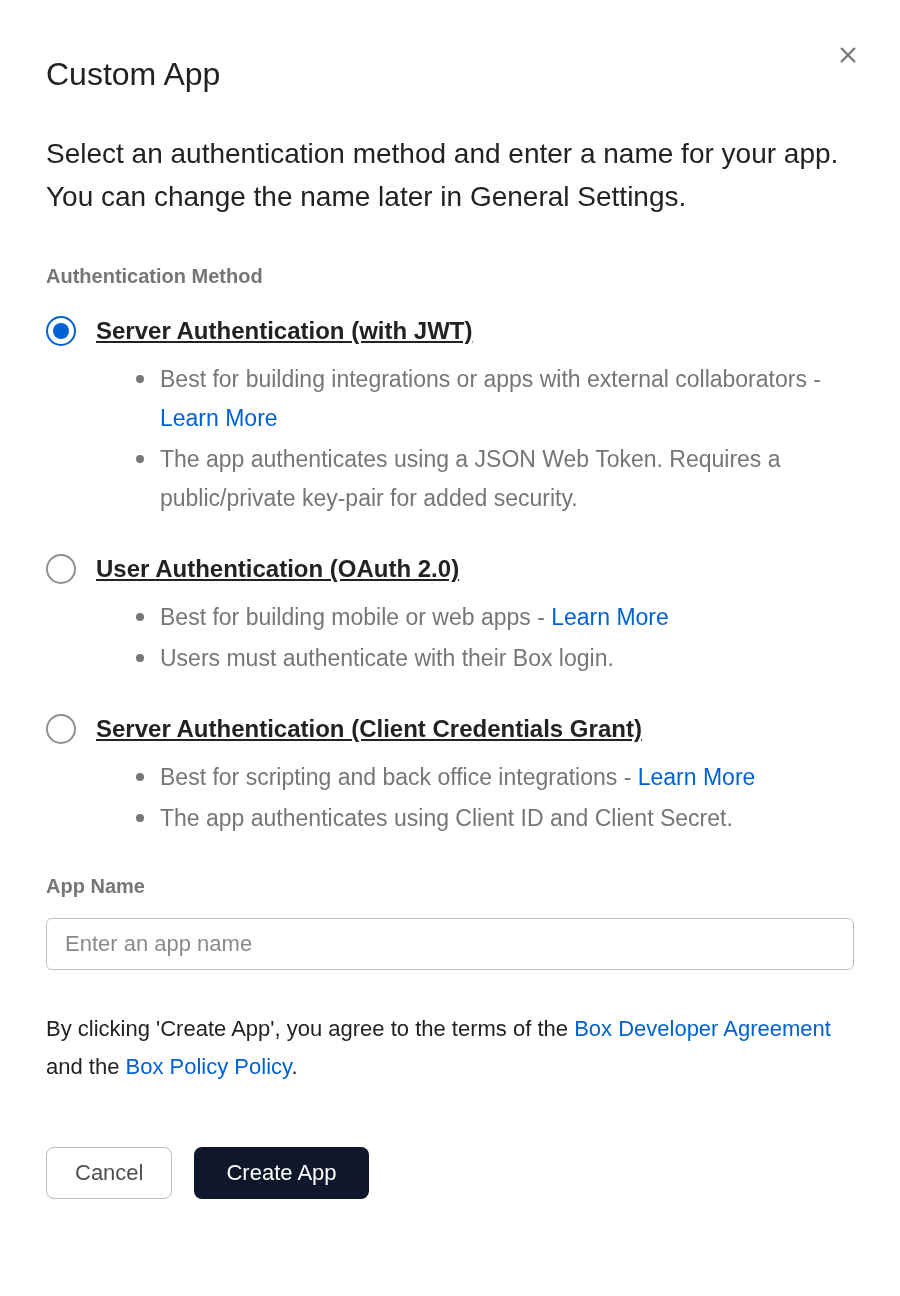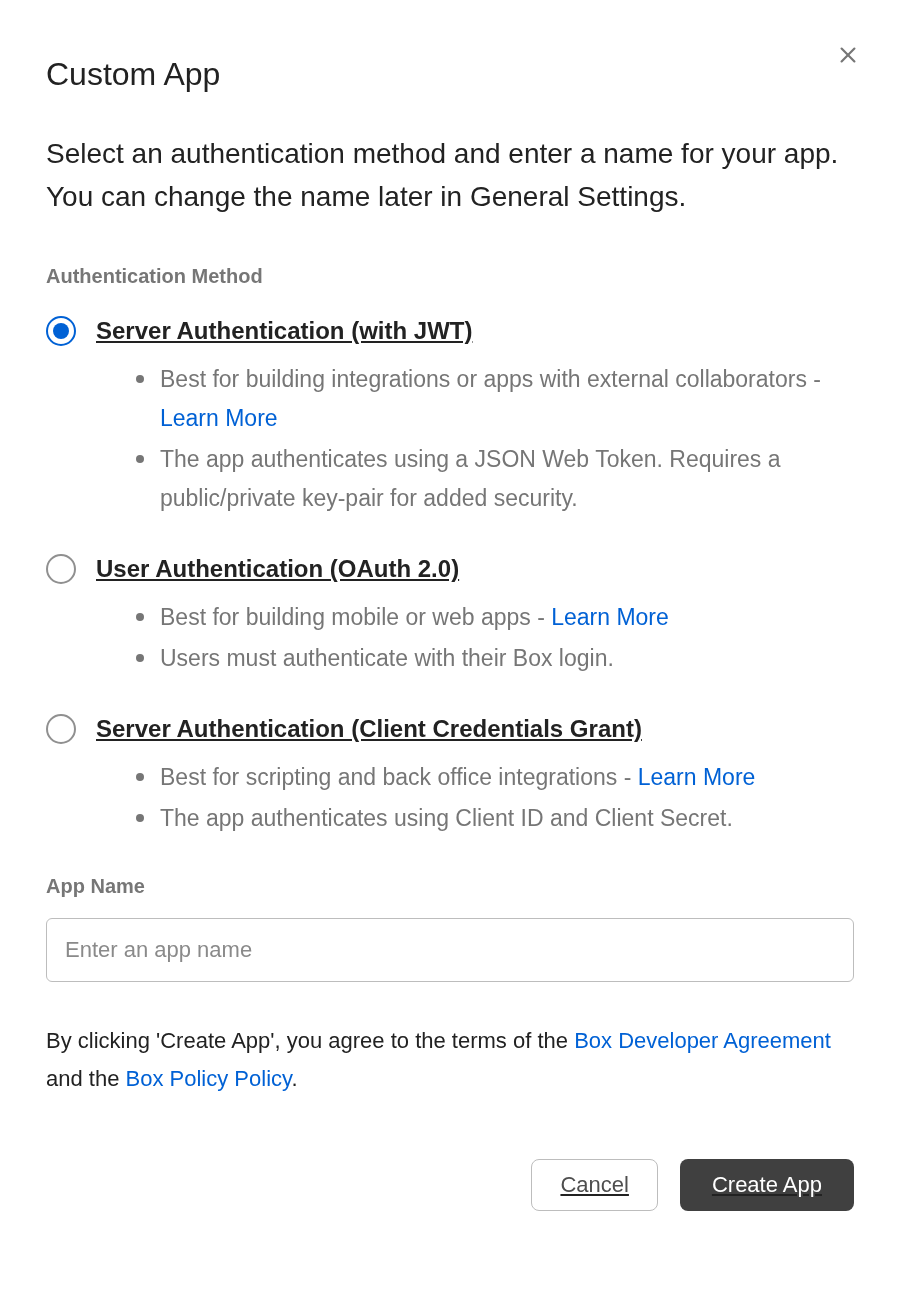--- a/index.html
+++ b/index.html
@@ -108,59 +108,57 @@
       border-radius: 50%;
       background: #767676;
     }
     .link {
       color: #0061d5;
       text-decoration: none;
       cursor: pointer;
     }
     .app-name-input {
       width: 100%;
-      height: 64px;
+      height: 52px;
       border: 1px solid #bdbdbd;
       border-radius: 6px;
       padding: 0 18px;
       font-size: 22px;
       color: #222;
       margin-bottom: 40px;
       background: #fff;
     }
     .app-name-input::placeholder { color: #8a8a8a; }
     .terms {
       font-size: 22px;
       line-height: 1.75;
       color: #222;
       margin-bottom: 60px;
     }
     .footer {
       display: flex;
-      justify-content: flex-end;
       gap: 22px;
       padding-right: 0;
-      text-decoration: underline;
     }
     .btn {
       height: 52px;
       padding: 0 28px;
       border-radius: 8px;
       font-size: 22px;
       cursor: pointer;
       border: none;
       font-family: inherit;
     }
     .btn-secondary {
       background: #fff;
       border: 1px solid #bdbdbd;
       color: #4e4e4e;
     }
     .btn-primary {
-      background: #404040;
+      background: #0f172a;
       color: #fff;
       padding: 0 32px;
     }
     .section-label.second { margin-top: 36px; margin-bottom: 20px; }
   </style>
 </head>
 <body>
 
 <div class="dialog">
 

